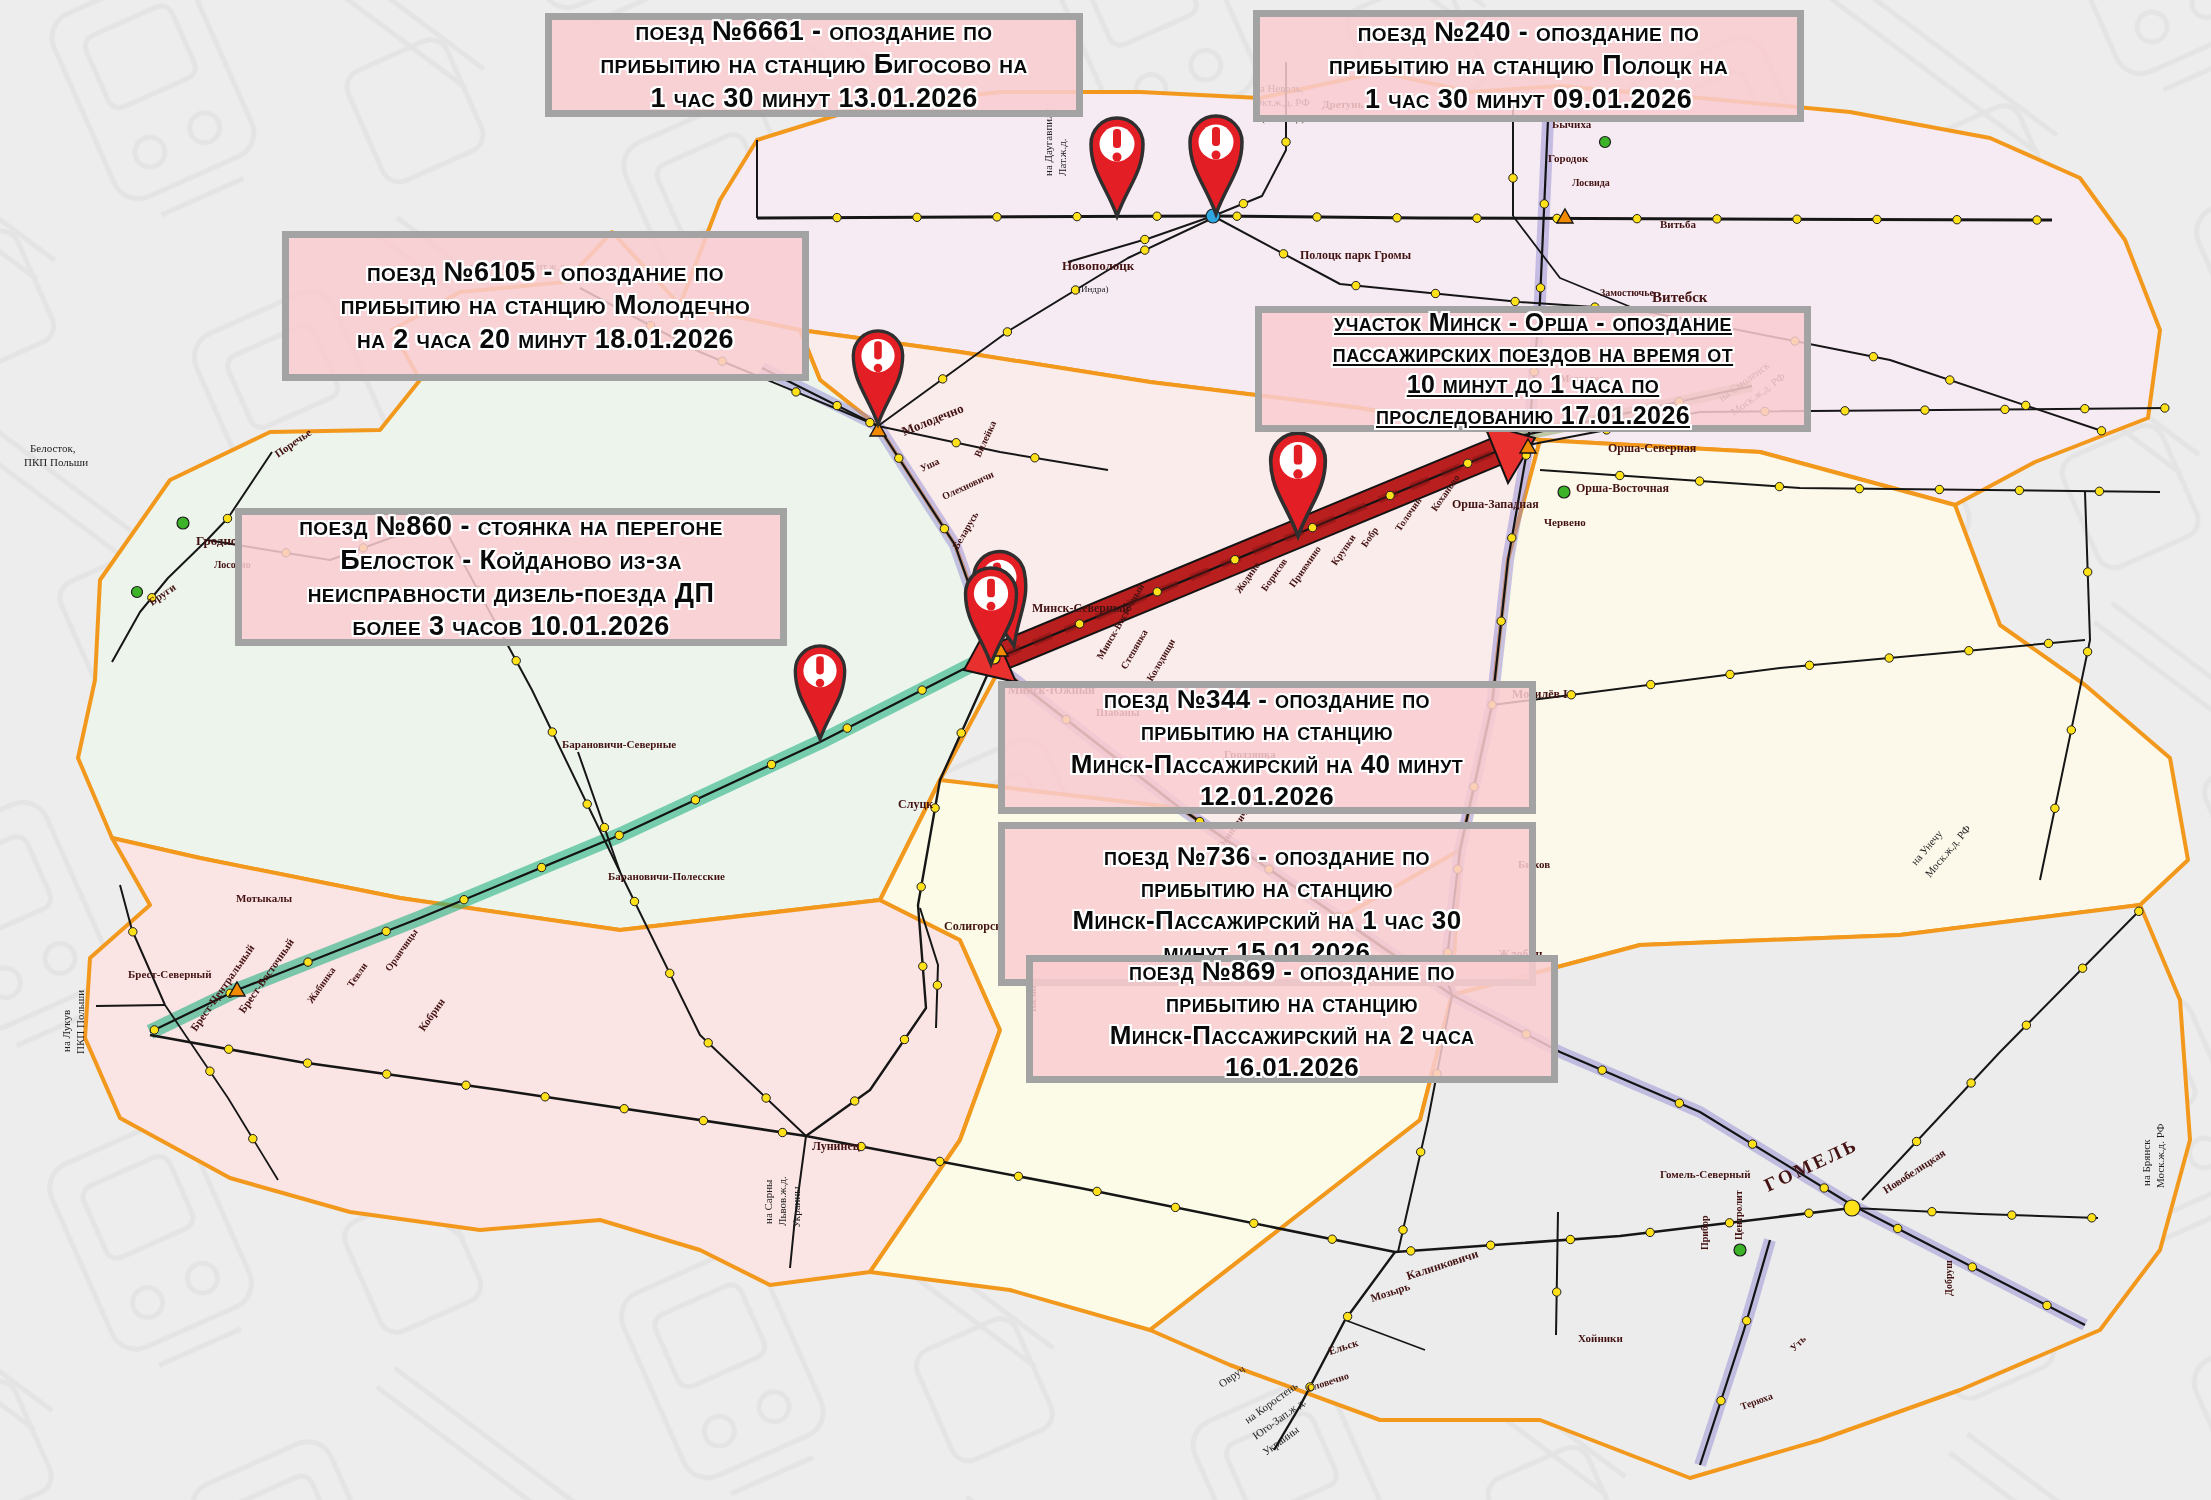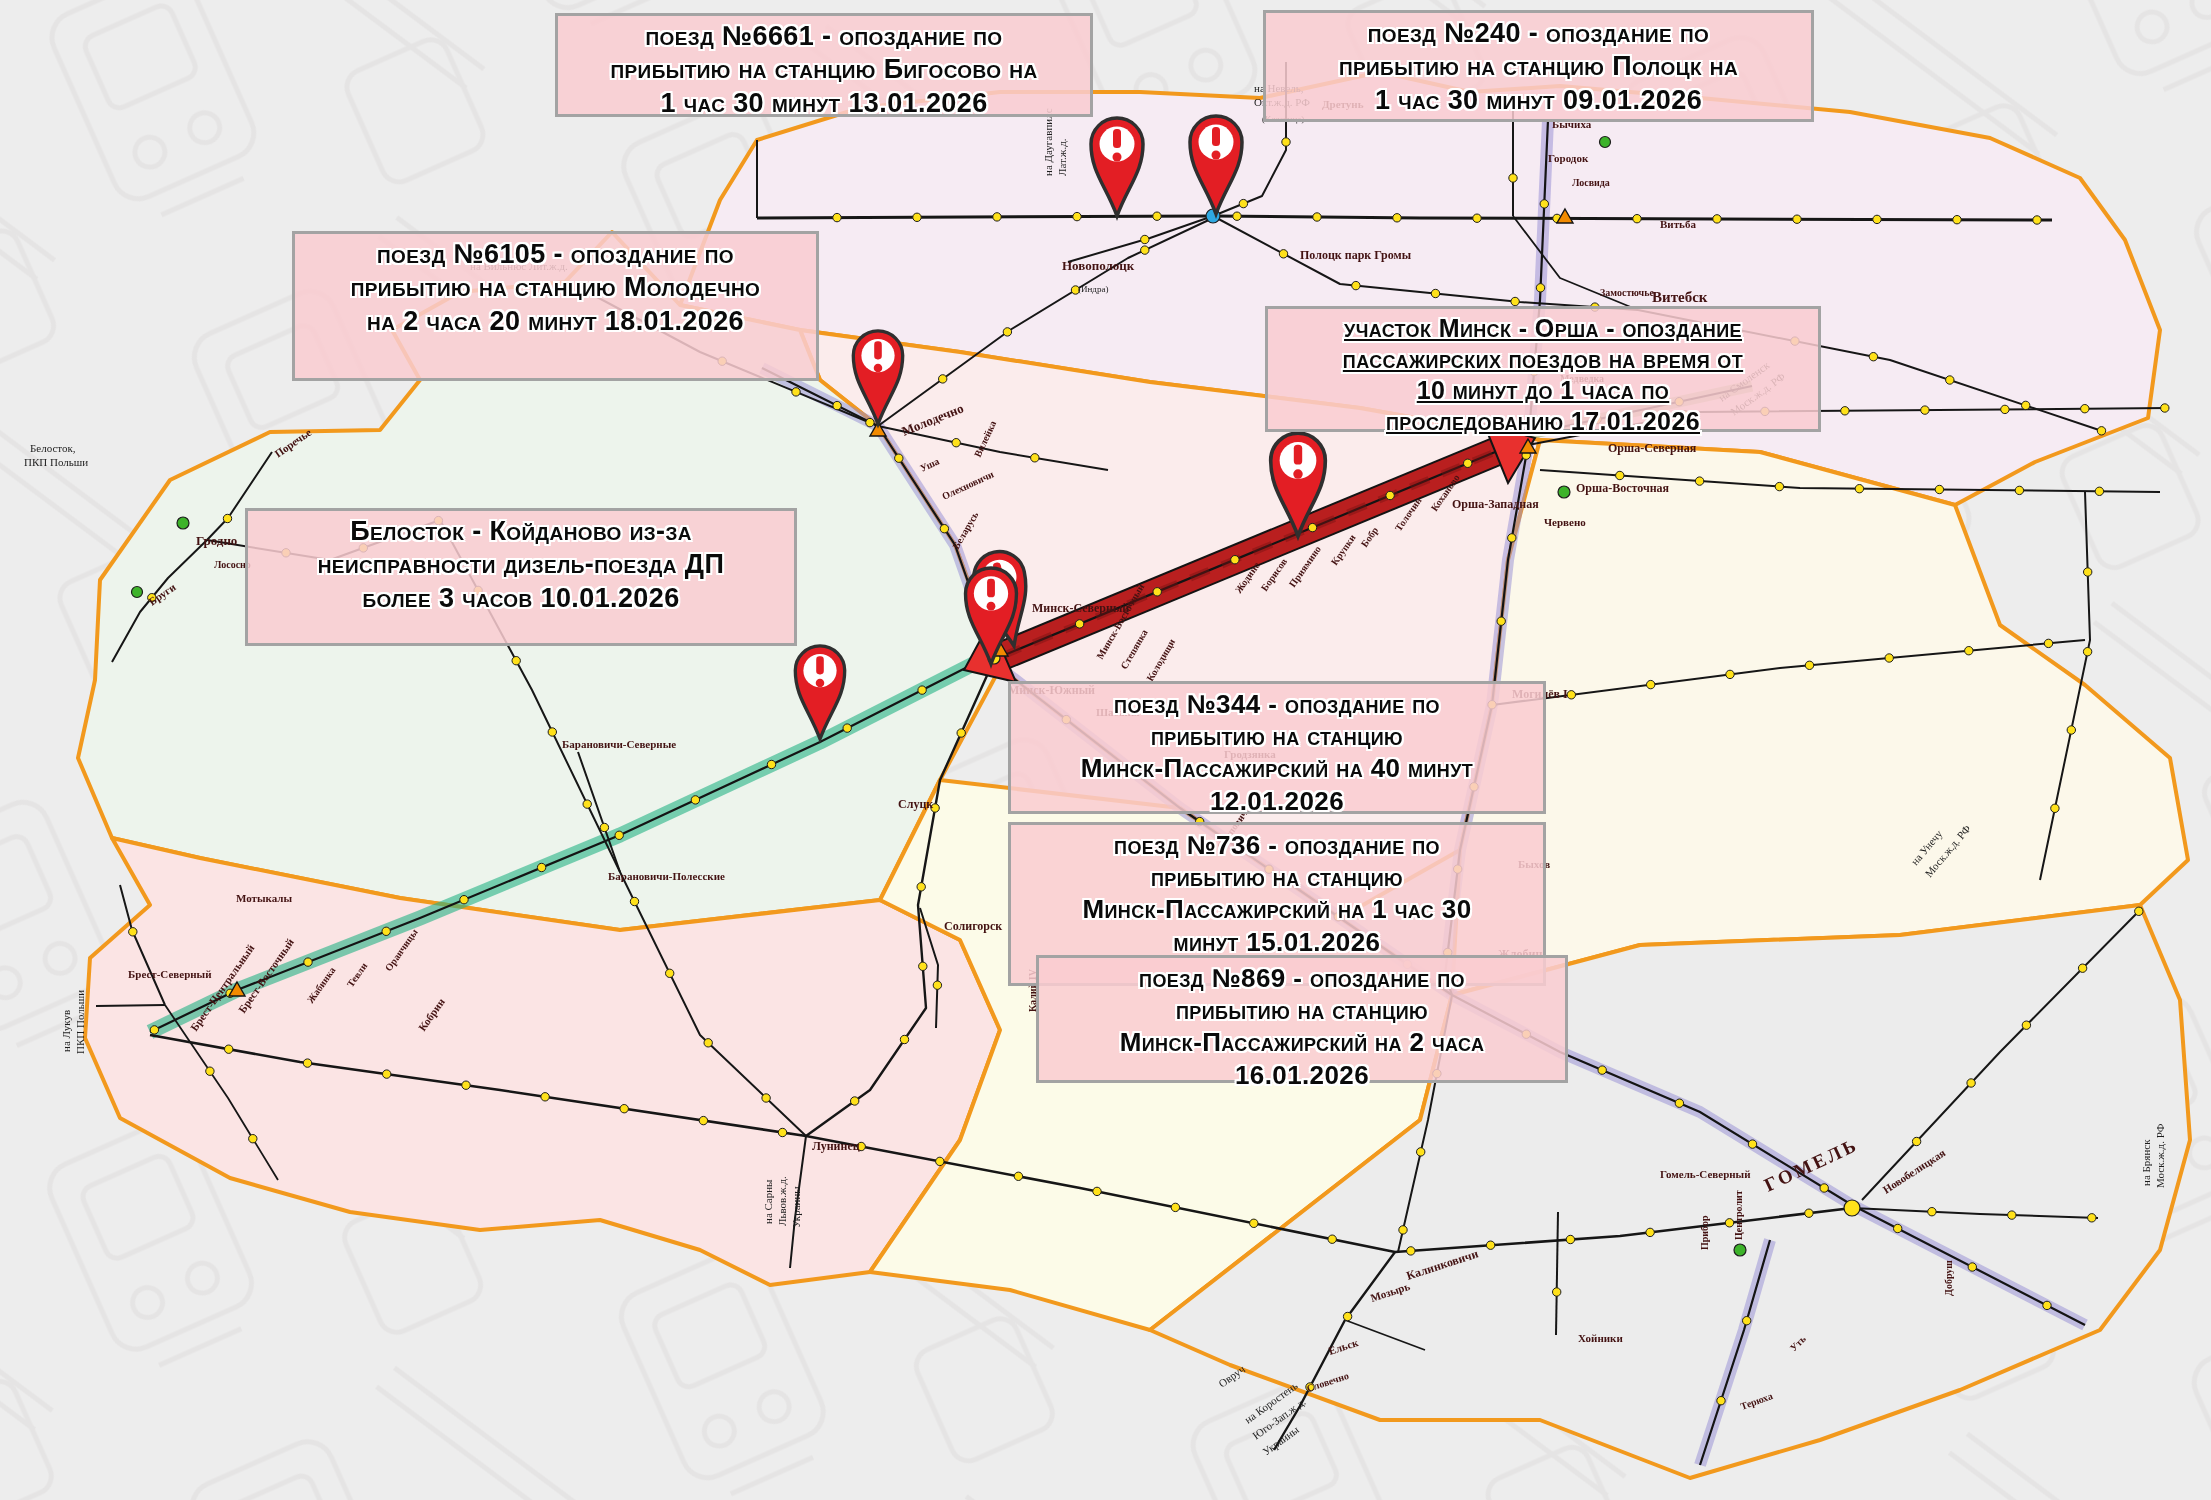--- a/index.html
+++ b/index.html
@@ -3,29 +3,28 @@
 <meta charset="utf-8">
 <style>
   html,body{margin:0;padding:0;background:#ededed;}
   .stage{position:relative;width:2211px;height:1500px;overflow:hidden;background:#ededed;}
   .stage svg{position:absolute;left:0;top:0;width:2211px;height:1500px;}
   .st{font-family:"Liberation Serif","DejaVu Serif",serif;font-weight:bold;fill:#431212;}
   .eg{font-family:"Liberation Serif","DejaVu Serif",serif;fill:#1d1d1d;}
   .callout{
     position:absolute;box-sizing:border-box;
     background:rgba(249,204,208,0.86);
-    border:3px solid #a3a3a3;
-    display:flex;flex-direction:column;align-items:center;
+    border:7px solid #a3a3a3;
+    display:flex;flex-direction:column;justify-content:center;align-items:center;
     text-align:center;padding:4px 10px;
     font-family:"Liberation Sans","DejaVu Sans",sans-serif;
     font-weight:800;font-variant:small-caps;color:#0a0a0a;
     line-height:1.24;letter-spacing:0.4px;
     text-shadow:-2px 0 0 #fff,2px 0 0 #fff,0 -2px 0 #fff,0 2px 0 #fff,
                 -2px -2px 0 #fff,2px 2px 0 #fff,-2px 2px 0 #fff,2px -2px 0 #fff;
-    margin-left:10px;
   }
   .co-line{display:block;white-space:nowrap;}
 </style>
 </head>
 <body>
 
 <div class="stage">
   <svg id="map-svg" viewBox="0 0 2211 1500">
       <defs>
         <pattern id="wm" patternUnits="userSpaceOnUse" width="470" height="350" patternTransform="rotate(-24)">
@@ -427,20 +426,21 @@
         <span class="co-line">прибытию на станцию Молодечно</span>
         <span class="co-line">на 2 часа 20 минут 18.01.2026</span>
       </div>
       <div class="callout" style="left: 1255px; top: 306px; width: 556px; height: 126px; font-size: 25px; text-decoration: underline;">
         <span class="co-line">участок Минск - Орша - опоздание</span>
         <span class="co-line">пассажирских поездов на время от</span>
         <span class="co-line">10 минут до 1 часа по</span>
         <span class="co-line">проследованию 17.01.2026</span>
       </div>
       <div class="callout" style="left: 235px; top: 508px; width: 552px; height: 138px; font-size: 27px;">
+        <span class="co-line">поезд №860 - стоянка на перегоне</span>
         <span class="co-line">Белосток - Койданово из-за</span>
         <span class="co-line">неисправности дизель-поезда ДП</span>
         <span class="co-line">более 3 часов 10.01.2026</span>
       </div>
       <div class="callout" style="left: 998px; top: 681px; width: 538px; height: 133px; font-size: 26px;">
         <span class="co-line">поезд №344 - опоздание по</span>
         <span class="co-line">прибытию на станцию</span>
         <span class="co-line">Минск-Пассажирский на 40 минут</span>
         <span class="co-line">12.01.2026</span>
       </div>

